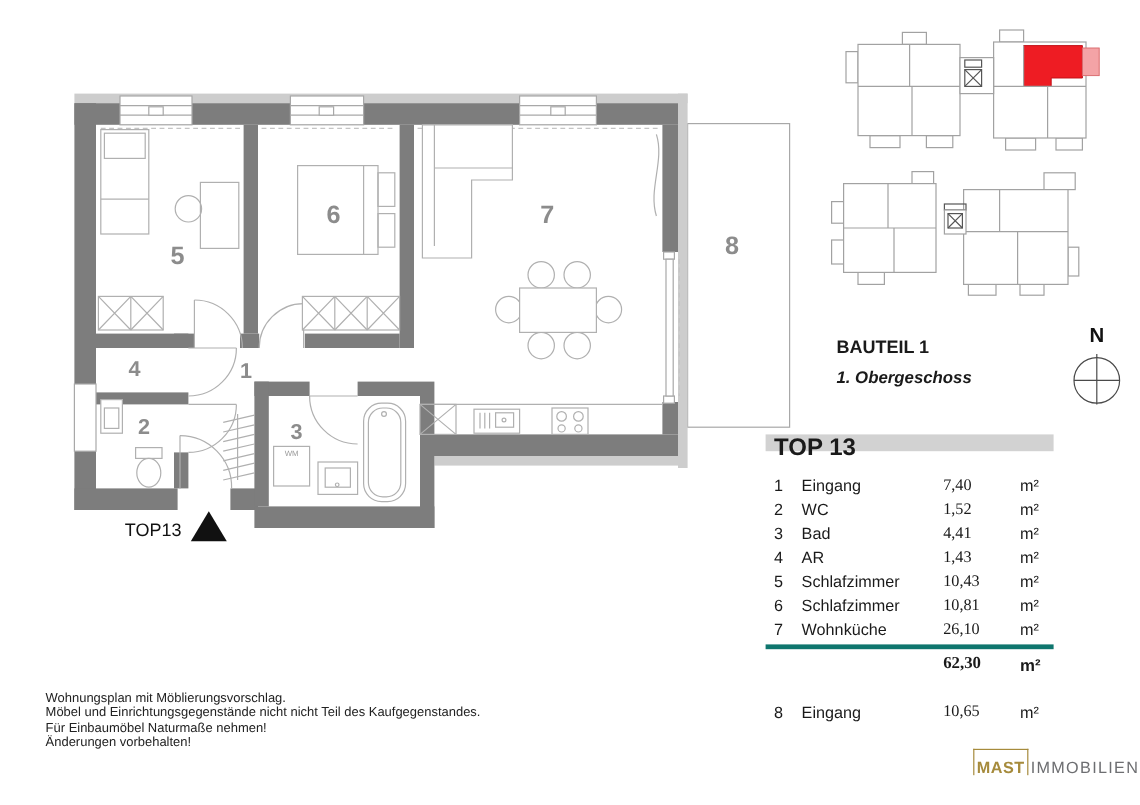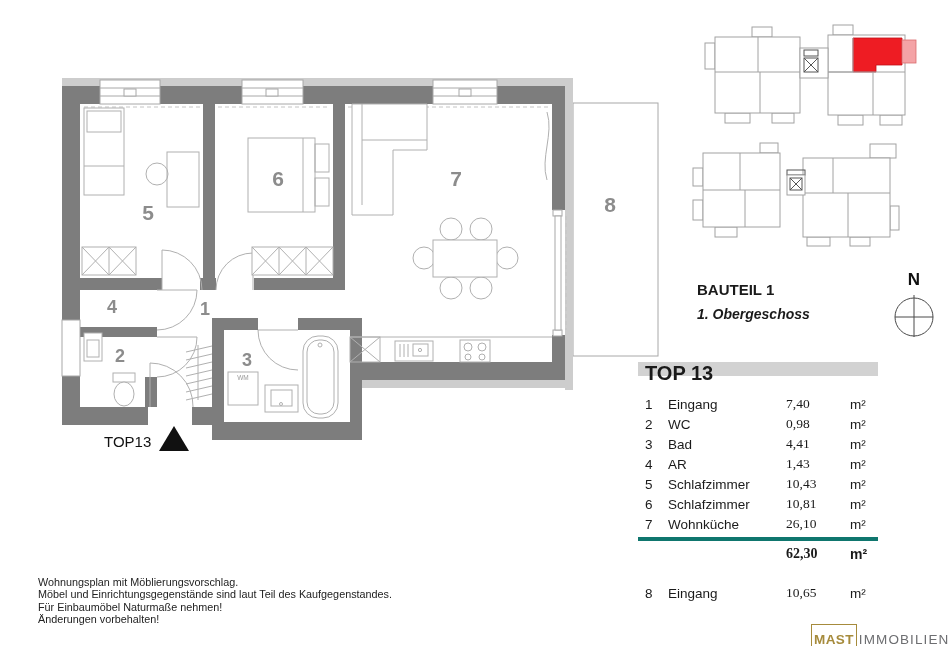--- a/index.html
+++ b/index.html
@@ -315,21 +315,21 @@
     <div class="legend-rows">
       <div class="legend-row">
         <span class="nr">1</span>
         <span class="nm">Eingang</span>
         <span class="val">7,40</span>
         <span class="unit">m²</span>
       </div>
       <div class="legend-row">
         <span class="nr">2</span>
         <span class="nm">WC</span>
-        <span class="val">0,98</span>
+        <span class="val">1,52</span>
         <span class="unit">m²</span>
       </div>
       <div class="legend-row">
         <span class="nr">3</span>
         <span class="nm">Bad</span>
         <span class="val">4,41</span>
         <span class="unit">m²</span>
       </div>
       <div class="legend-row">
         <span class="nr">4</span>
@@ -367,21 +367,21 @@
         <span class="nr">8</span>
         <span class="nm">Eingang</span>
         <span class="val">10,65</span>
         <span class="unit">m²</span>
       </div>
     </div>
   </div>
 
   <div class="footer">
     <div>Wohnungsplan mit Möblierungsvorschlag.</div>
-    <div>Möbel und Einrichtungsgegenstände sind laut Teil des Kaufgegenstandes.</div>
+    <div>Möbel und Einrichtungsgegenstände nicht nicht Teil des Kaufgegenstandes.</div>
     <div>Für Einbaumöbel Naturmaße nehmen!</div>
     <div>Änderungen vorbehalten!</div>
   </div>
 
   <div class="logo">
     <span class="logo-box">MAST</span>
     <span class="logo-suffix">IMMOBILIEN</span>
   </div>
 
 </div>

